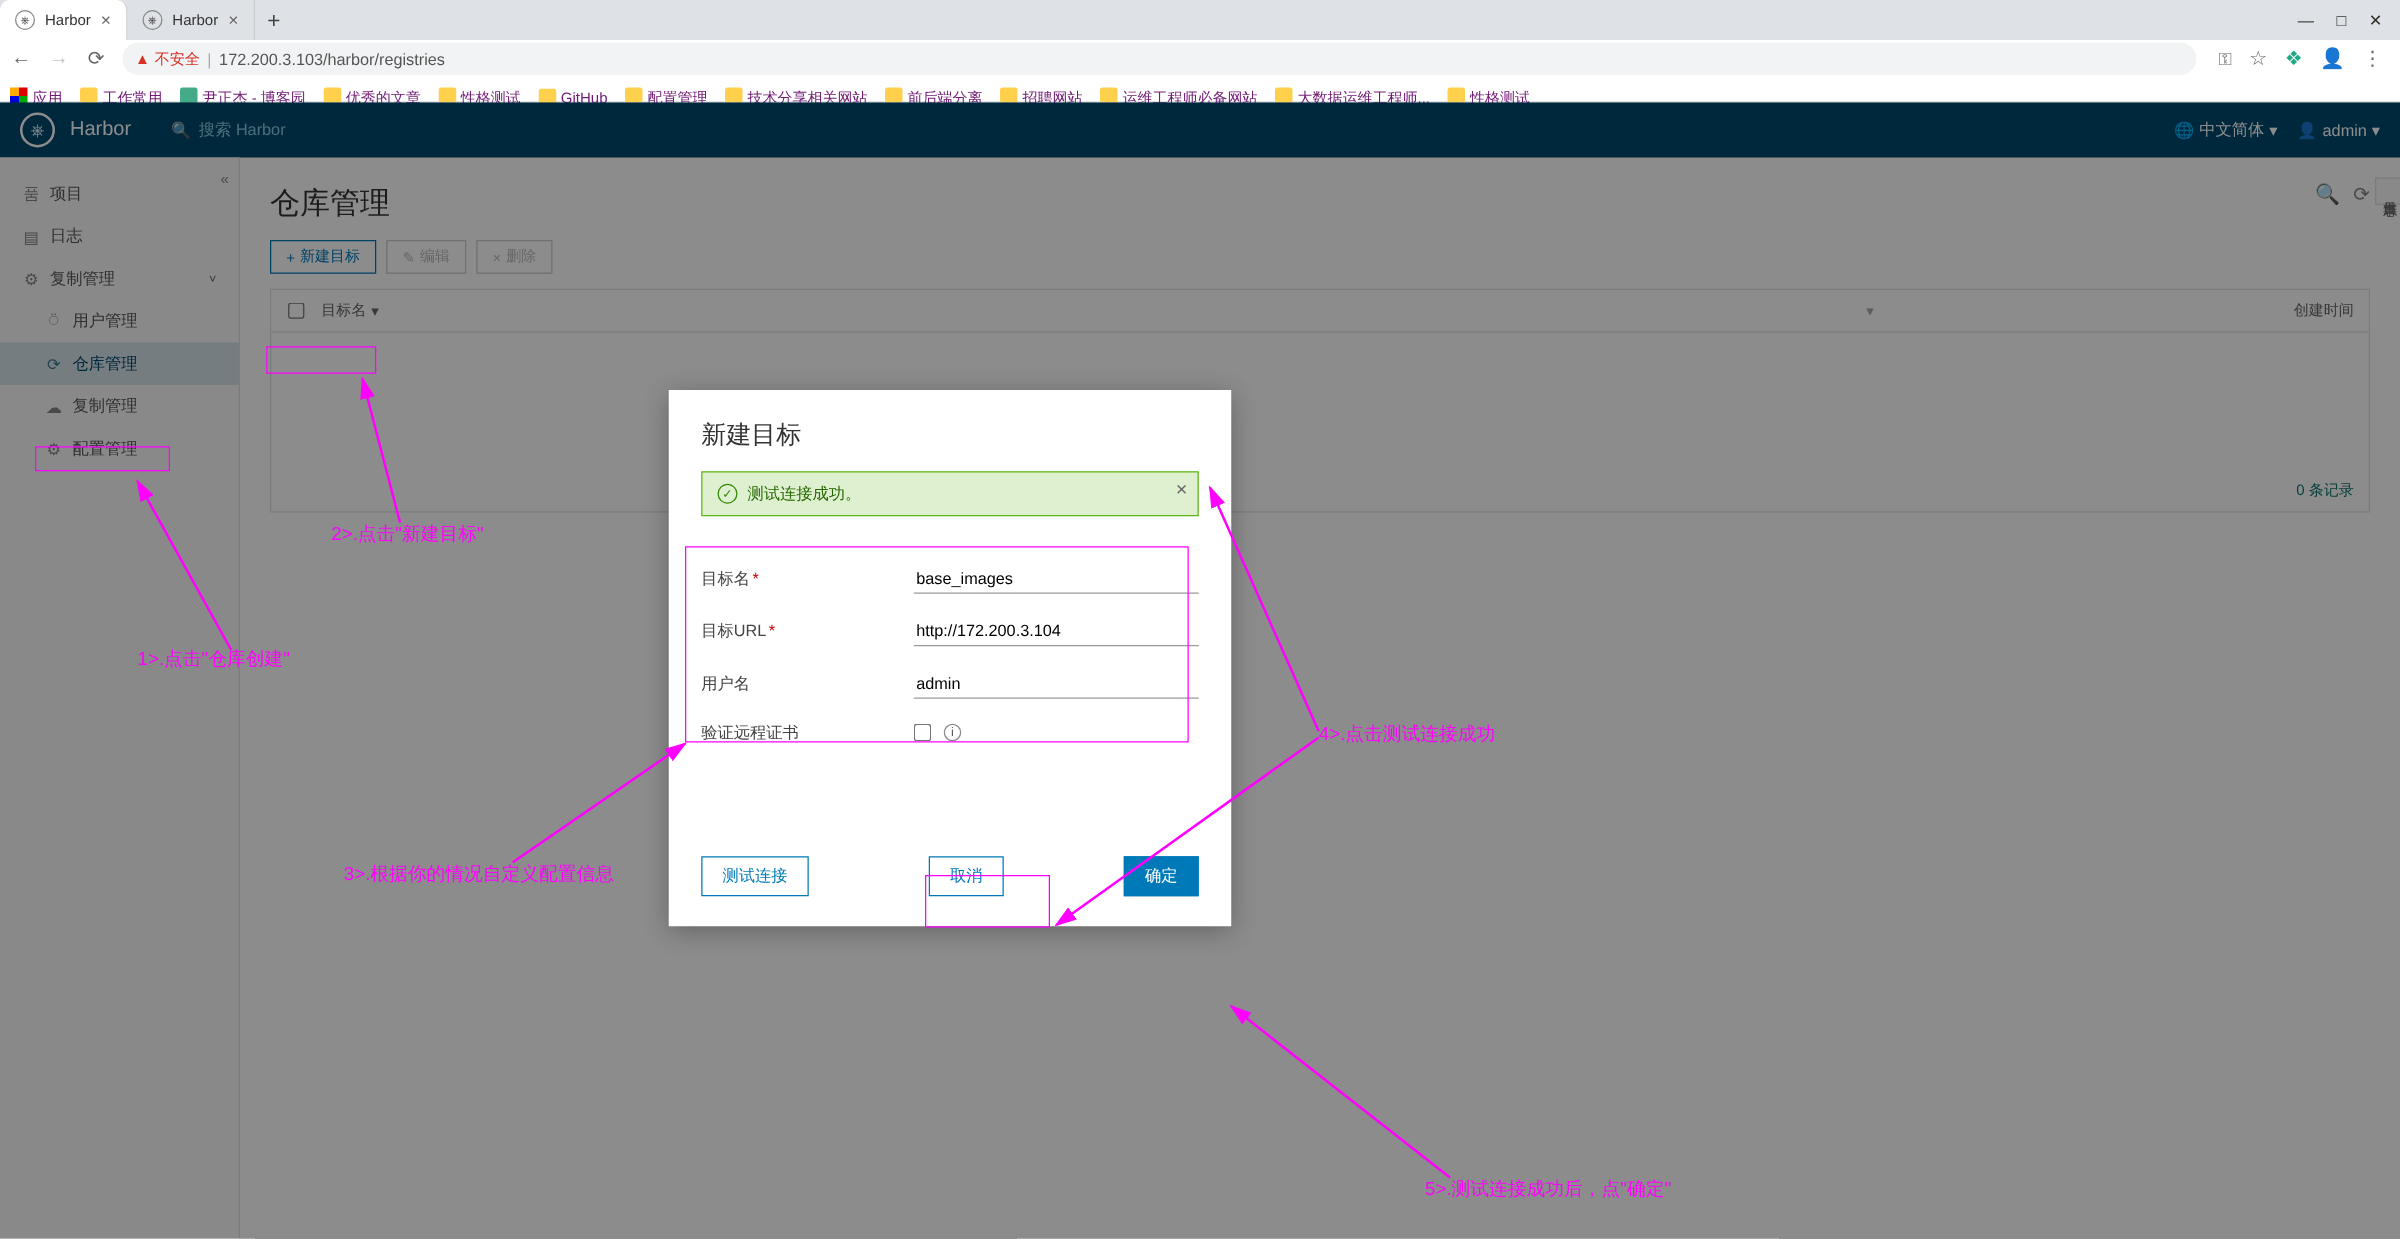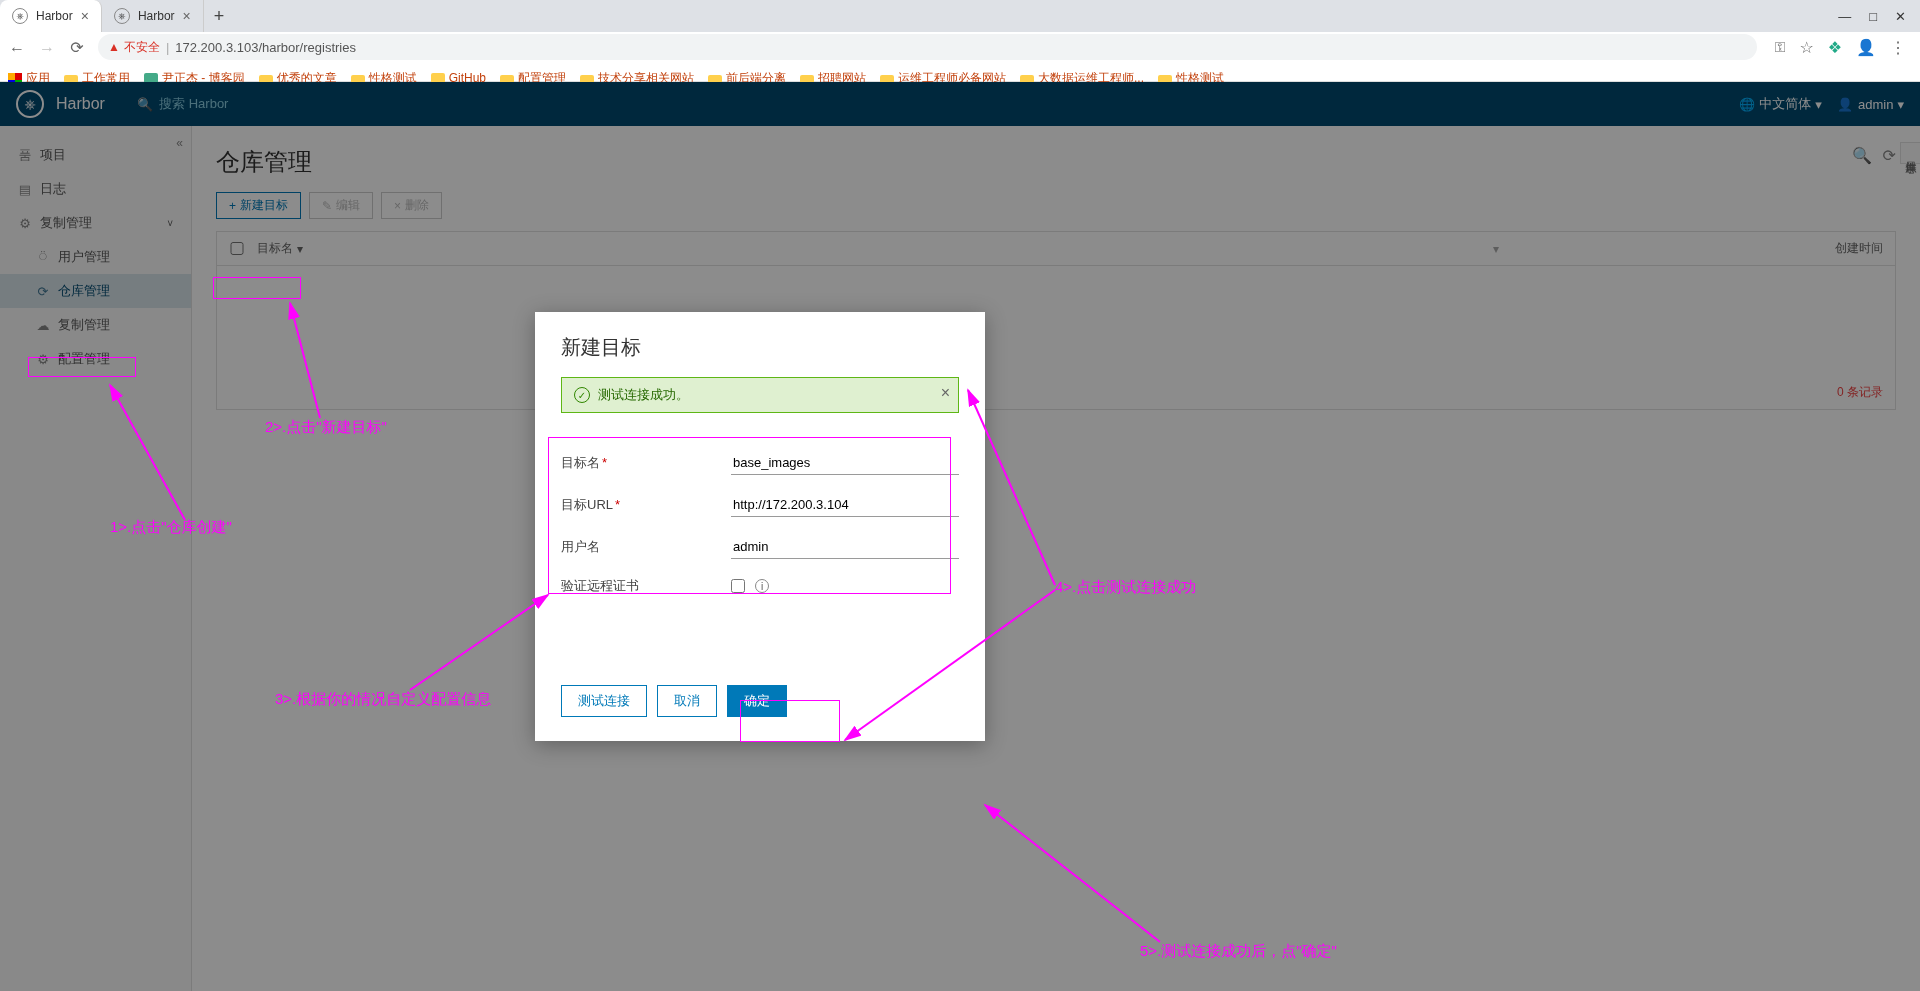--- a/index.html
+++ b/index.html
@@ -15,21 +15,21 @@
 .new-tab { padding: 0 10px; font-size: 18px; color: #444; cursor: pointer; }
 .window-controls { margin-left: auto; display: flex; gap: 18px; padding-right: 14px; font-size: 13px; color: #333; }
 .addr-bar { height: 30px; display: flex; align-items: center; padding: 0 8px; gap: 12px; }
 .nav-btn { width: 18px; text-align: center; color: #666; font-size: 16px; cursor: pointer; }
 .url-box { flex: 1; display: flex; align-items: center; gap: 6px; background: #f1f3f4; border-radius: 14px; height: 26px; padding: 0 10px; font-size: 13px; }
 .insecure { color: #d93025; display: flex; align-items: center; gap: 4px; font-size: 12px; }
 .url-text { color: #555; }
 .addr-icons { display: flex; gap: 14px; align-items: center; color: #666; padding: 0 6px; }
 .key-icon { font-size: 14px; }
 .bookmark-bar { height: 20px; display: flex; align-items: center; padding: 0 8px; gap: 14px; font-size: 12px; }
-.bm-item { display: flex; align-items: flex-end; gap: 4px; color: #c2410c; cursor: pointer; white-space: nowrap; margin-top: 12px; }
+.bm-item { display: flex; align-items: flex-start; gap: 4px; color: #701a75; cursor: pointer; white-space: nowrap; margin-top: 12px; }
 .bm-folder { width: 14px; height: 12px; background: #ffd04c; border-radius: 2px; }
 .apps-icon { width: 14px; height: 14px; background: repeating-conic-gradient(#d00 0 25%, #0a0 0 50%, #00d 0 75%, #fa0 0 100%); }
 
 
 .harbor-app { position: absolute; top: 82px; left: 0; right: 0; bottom: 0; }
 .harbor-header { height: 44px; background: #004a70; display: flex; align-items: center; padding: 0 16px; color: #fff; gap: 12px; }
 .harbor-logo { width: 28px; height: 28px; border: 2px solid #fff; border-radius: 50%; display: flex; align-items: center; justify-content: center; font-size: 14px; }
 .harbor-title { font-size: 16px; font-weight: 500; }
 .harbor-search { margin-left: 20px; display: flex; align-items: center; gap: 6px; color: #89cbdf; font-size: 13px; }
 .harbor-right { margin-left: auto; display: flex; align-items: center; gap: 16px; font-size: 13px; }
@@ -47,38 +47,38 @@
 .main { flex: 1; padding: 20px 24px; position: relative; overflow: hidden; }
 .page-title { font-size: 24px; color: #333; margin-bottom: 14px; }
 .toolbar { display: flex; gap: 8px; margin-bottom: 12px; }
 .tb-btn { border: 1px solid #0079b8; color: #0079b8; background: #fff; padding: 4px 12px; font-size: 12px; display: flex; align-items: center; gap: 4px; cursor: pointer; }
 .tb-btn.disabled { border-color: #ccc; color: #bbb; }
 .table-wrap { border: 1px solid #e0e0e0; }
 .table-head { display: flex; align-items: center; padding: 8px 12px; background: #fff; border-bottom: 1px solid #e0e0e0; font-size: 12px; color: #666; gap: 12px; }
 .th-check { width: 16px; }
 .th-name { flex: 0 0 900px; display: flex; align-items: center; gap: 4px; }
 .th-time { margin-left: auto; }
-.table-foot { display: flex; justify-content: flex-end; padding: 8px 12px; font-size: 12px; color: #ef4444; }
+.table-foot { display: flex; justify-content: flex-end; padding: 8px 12px; font-size: 12px; color: #0f766e; }
 .right-toolbar { position: absolute; top: 20px; right: 24px; display: flex; gap: 10px; color: #888; font-size: 16px; }
 .event-log { position: absolute; right: 0; top: 60px; writing-mode: vertical-rl; background: #fafafa; border: 1px solid #e0e0e0; border-right: none; padding: 10px 2px; font-size: 11px; color: #666; cursor: pointer; }
 
 
 .overlay { position: absolute; top: 82px; left: 0; right: 0; bottom: 0; background: rgba(0,0,0,0.45); }
 .modal { position: absolute; width: 450px; left: 535px; top: 312px; background: #fff; box-shadow: 0 4px 20px rgba(0,0,0,.3); padding: 22px 26px 24px; }
 .modal-title { font-size: 20px; color: #333; margin-bottom: 16px; }
 .alert-success { background: #dff0d0; border: 1px solid #5eb715; color: #266900; padding: 8px 12px; font-size: 13px; display: flex; align-items: center; gap: 8px; position: relative; margin-bottom: 38px; }
 .alert-success .ok-icon { width: 16px; height: 16px; border: 1.5px solid #318700; border-radius: 50%; display: flex; align-items: center; justify-content: center; font-size: 10px; color: #318700; }
 .alert-close { position: absolute; right: 8px; top: 6px; font-size: 16px; color: #666; cursor: pointer; }
 .form-row { display: flex; align-items: center; margin-bottom: 18px; }
 .form-label { width: 170px; font-size: 13px; color: #444; }
 .req { color: #c00; margin-left: 2px; }
 .form-input { flex: 1; border: none; border-bottom: 1px solid #9a9a9a; font-size: 13px; padding: 4px 2px; background: transparent; outline: none; }
 .form-check { width: 14px; height: 14px; }
 .info-icon { width: 14px; height: 14px; border: 1px solid #888; border-radius: 50%; display: inline-flex; align-items: center; justify-content: center; font-size: 10px; color: #555; margin-left: 10px; }
-.modal-foot { display: flex; justify-content: flex-start; gap: 10px; margin-top: 90px; }
+.modal-foot { display: flex; justify-content: space-between; gap: 10px; margin-top: 90px; }
 .m-btn { padding: 6px 16px; font-size: 13px; border: 1px solid #0079b8; cursor: pointer; }
 .m-btn.outline { background: #fff; color: #0079b8; }
 .m-btn.primary { background: #0079b8; color: #fff; }
 
 
 .anno-box { position: absolute; border: 1.5px solid magenta; pointer-events: none; }
 .anno-text { position: absolute; color: magenta; font-size: 15px; font-weight: 500; white-space: nowrap; }
 .arrow-svg { position: absolute; top: 0; left: 0; width: 1920px; height: 991px; pointer-events: none; }
 </style>
 </head>

